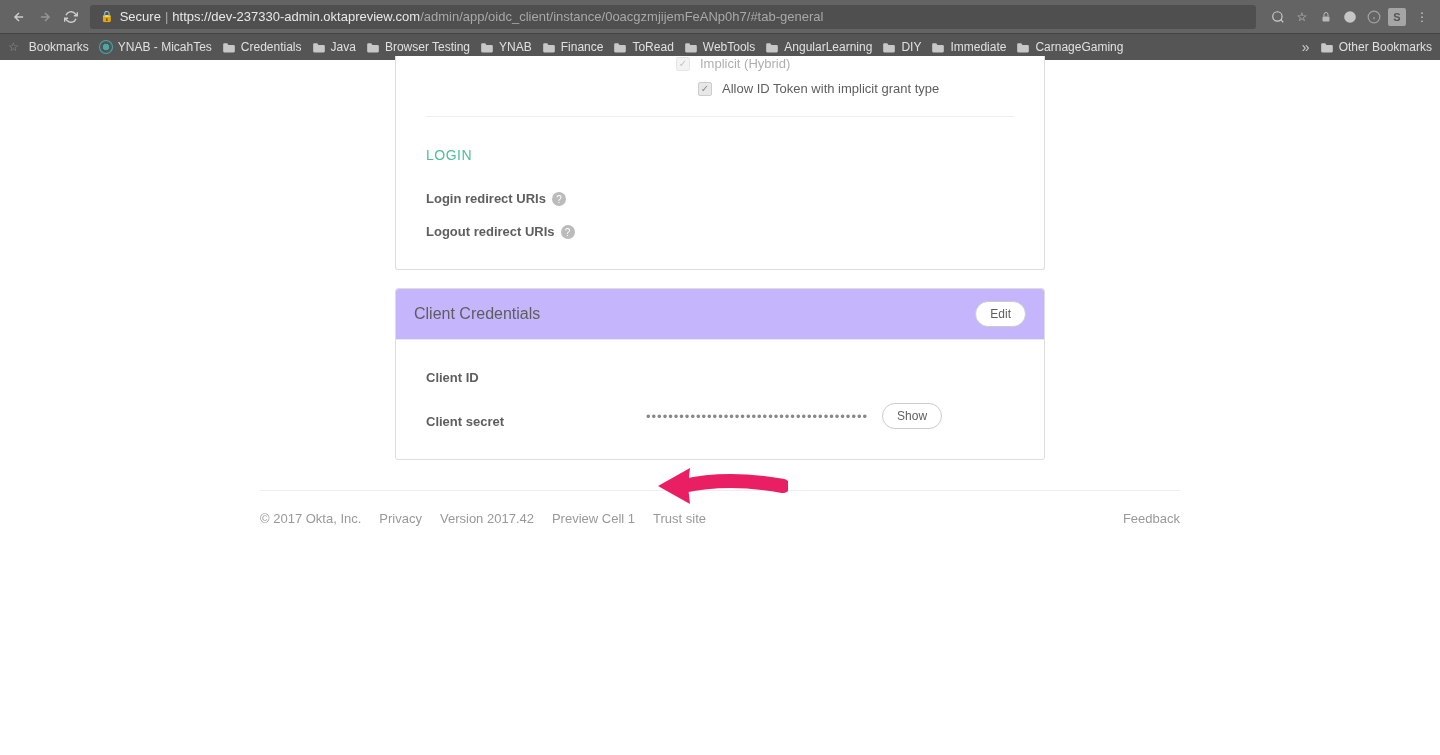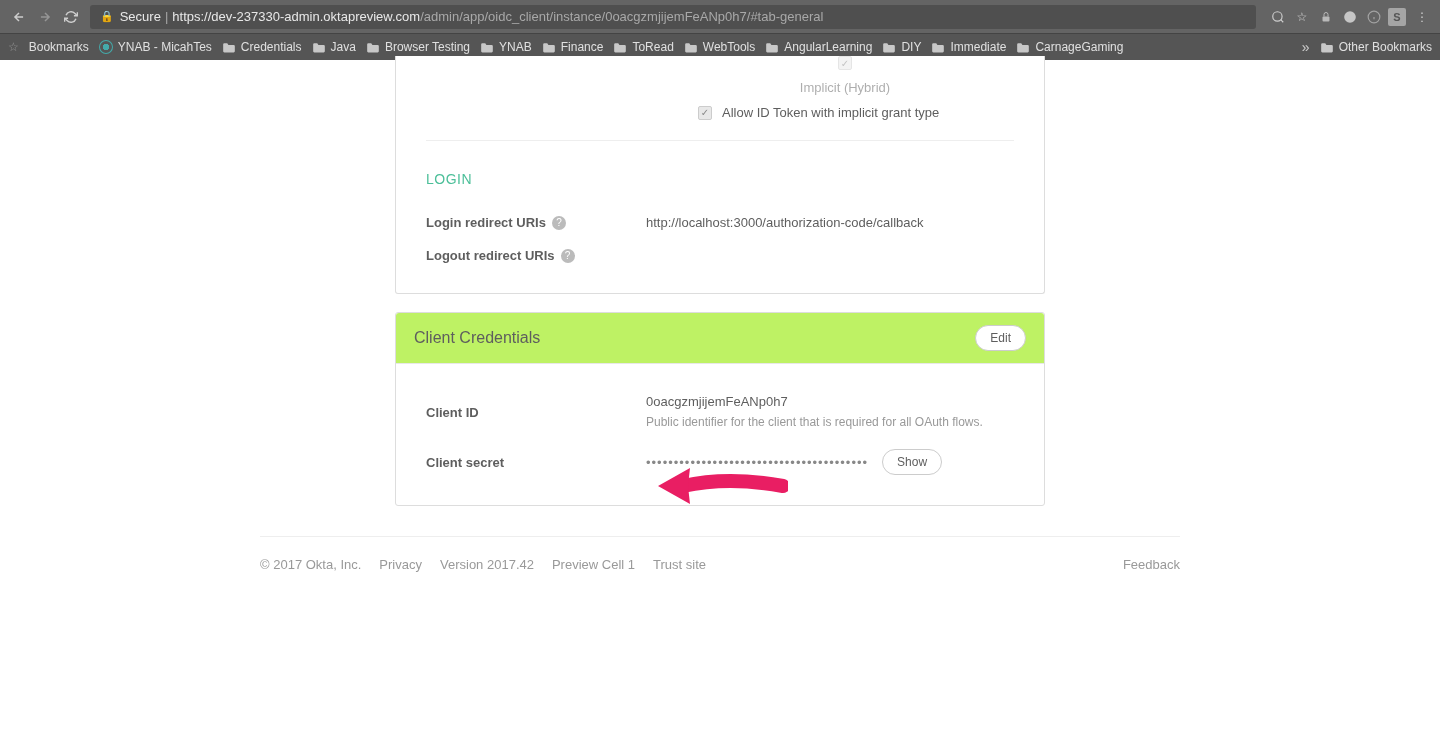--- a/index.html
+++ b/index.html
@@ -22,30 +22,30 @@
 .bm-folder svg { display: block; }
 .bm-star { opacity: 0.4; }
 .bm-ynab { width: 14px; height: 14px; background: radial-gradient(circle, #4aa 30%, transparent 30%); border-radius: 50%; box-shadow: 0 0 0 1px #4aa inset; }
 .bm-spacer { flex: 1; }
 .bm-chev { font-size: 14px; opacity: 0.85; }
 
 
 .page { max-width: 650px; margin: 0 auto; padding-top: 0; }
 .card { border: 1px solid #ddd; border-radius: 3px; margin-bottom: 18px; background: #fff; }
 .card-top-open { border: 1px solid #ddd; border-top: none; border-radius: 0 0 3px 3px; margin-bottom: 18px; background: #fff; }
-.card-header { background: #bef264; border-bottom: 1px solid #e8e8e8; padding: 12px 18px; display: flex; justify-content: space-between; align-items: center; border-radius: 3px 3px 0 0; }
+.card-header { background: #c4b5fd; border-bottom: 1px solid #e8e8e8; padding: 12px 18px; display: flex; justify-content: space-between; align-items: center; border-radius: 3px 3px 0 0; }
 .card-header h2 { font-size: 16px; font-weight: 400; color: #5e5e5e; }
 .btn { border: 1px solid #ccc; background: #fff; color: #5e5e5e; font-size: 12px; padding: 5px 14px; border-radius: 13px; cursor: pointer; }
 .card-body { padding: 0 30px 30px 30px; }
 .row { display: flex; padding: 18px 0 0 0; }
-.row .label { width: 220px; font-size: 13px; color: #5e5e5e; font-weight: 600; display: flex; align-items: center; gap: 6px; }
+.row .label { width: 220px; font-size: 13px; color: #5e5e5e; font-weight: 600; display: flex; align-items: flex-end; gap: 6px; }
 .row .value { flex: 1; font-size: 13px; color: #5e5e5e; }
 .help-q { width: 14px; height: 14px; background: #bbb; color: #fff; border-radius: 50%; font-size: 10px; display: inline-flex; align-items: center; justify-content: center; font-weight: normal; }
 .check-row { display: flex; align-items: center; gap: 10px; margin-bottom: 10px; padding-left: 250px; font-size: 13px; color: #5e5e5e; }
-.check-row.first-partial { padding-top: 0; flex-direction: column; }
+.check-row.first-partial { padding-top: 0; }
 .chk { width: 14px; height: 14px; background: #e8e8e8; border: 1px solid #ccc; border-radius: 2px; display: inline-flex; align-items: center; justify-content: center; }
 .chk.chkd::after { content: "✓"; font-size: 10px; color: #888; }
 .section-head { color: #4cbf99; font-size: 14px; letter-spacing: 0.5px; padding: 30px 0 10px 0; font-weight: 400; }
 .hr { border-top: 1px solid #eee; margin: 20px 0 0 0; }
 .desc { color: #999; font-size: 12px; margin-top: 4px; line-height: 1.5; }
 .masked { letter-spacing: 1px; color: #888; }
 .secret-row { display: flex; align-items: center; gap: 14px; }
 .footer { border-top: 1px solid #eee; padding: 20px 0; font-size: 13px; color: #999; display: flex; gap: 18px; align-items: center; max-width: 920px; margin: 30px auto 0; justify-content: flex-end; }
 .footer .spacer { flex: 1; }
 
@@ -236,21 +236,20 @@
 
       <div class="hr"></div>
 
       <div class="section-head">LOGIN</div>
 
       <div class="row">
         <div class="label">
           <span>Login redirect URIs</span>
           <span class="help-q">?</span>
         </div>
-        <div class="value">http://localhost:3000/authorization-code/callback</div>
       </div>
 
       <div class="row">
         <div class="label">
           <span>Logout redirect URIs</span>
           <span class="help-q">?</span>
         </div>
         <div class="value"></div>
       </div>
 
@@ -259,24 +258,20 @@
 
   <div class="card">
     <div class="card-header">
       <h2>Client Credentials</h2>
       <button class="btn">Edit</button>
     </div>
     <div class="card-body" style="padding-top:12px">
       <div class="row">
         <div class="label">
           <span>Client ID</span>
-        </div>
-        <div class="value">
-          <div>0oacgzmjijemFeANp0h7</div>
-          <div class="desc">Public identifier for the client that is required for all OAuth flows.</div>
         </div>
       </div>
 
       <div class="row">
         <div class="label">
           <span>Client secret</span>
         </div>
         <div class="value">
           <div class="secret-row">
             <span class="masked">••••••••••••••••••••••••••••••••••••••••</span>

